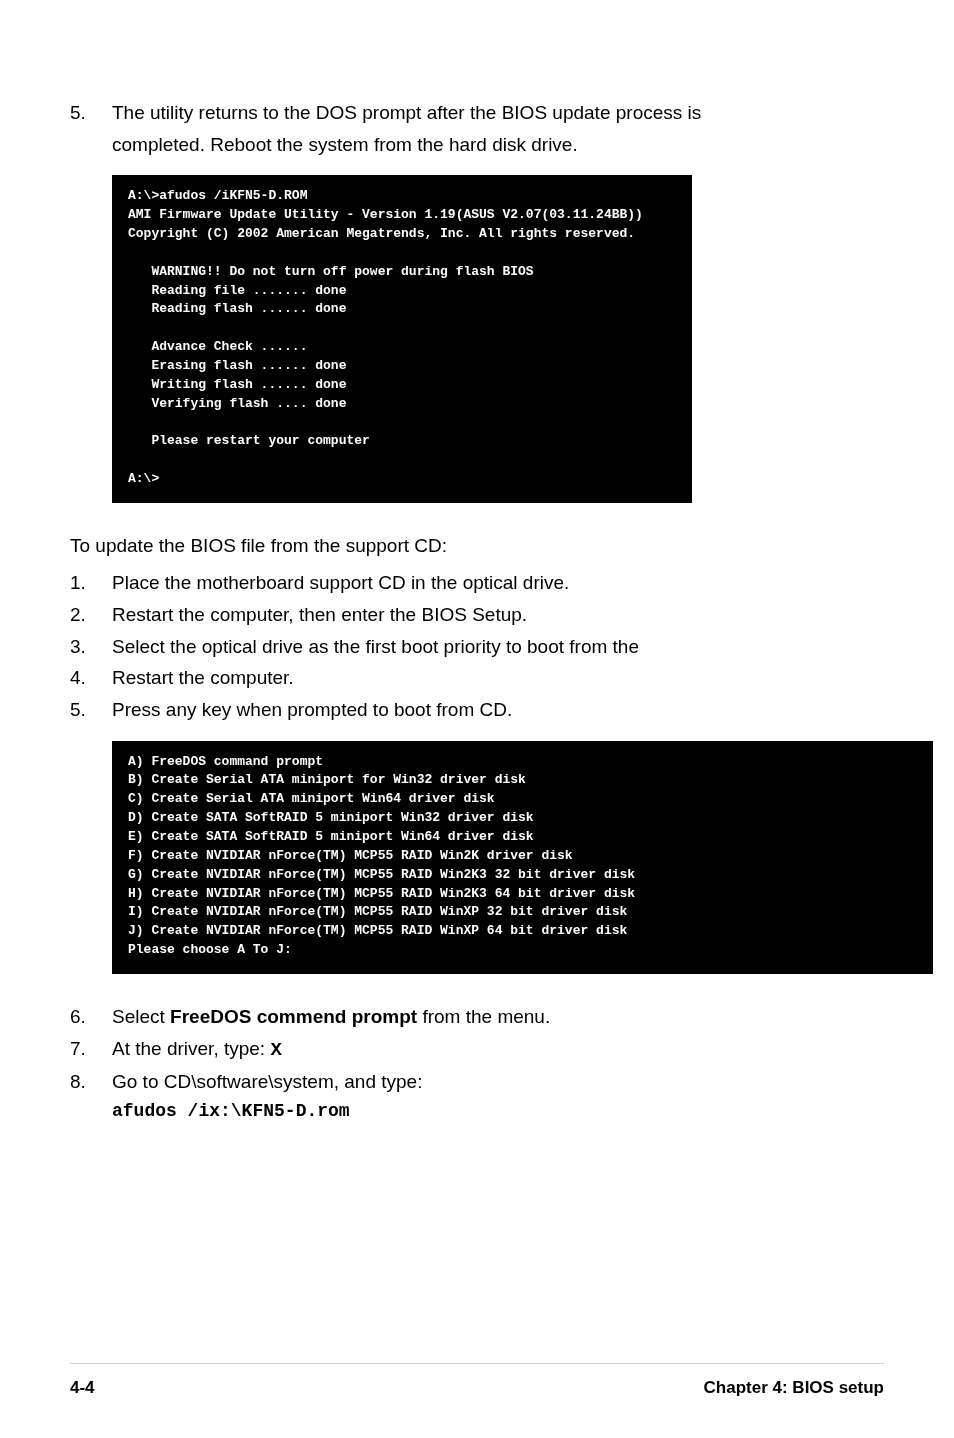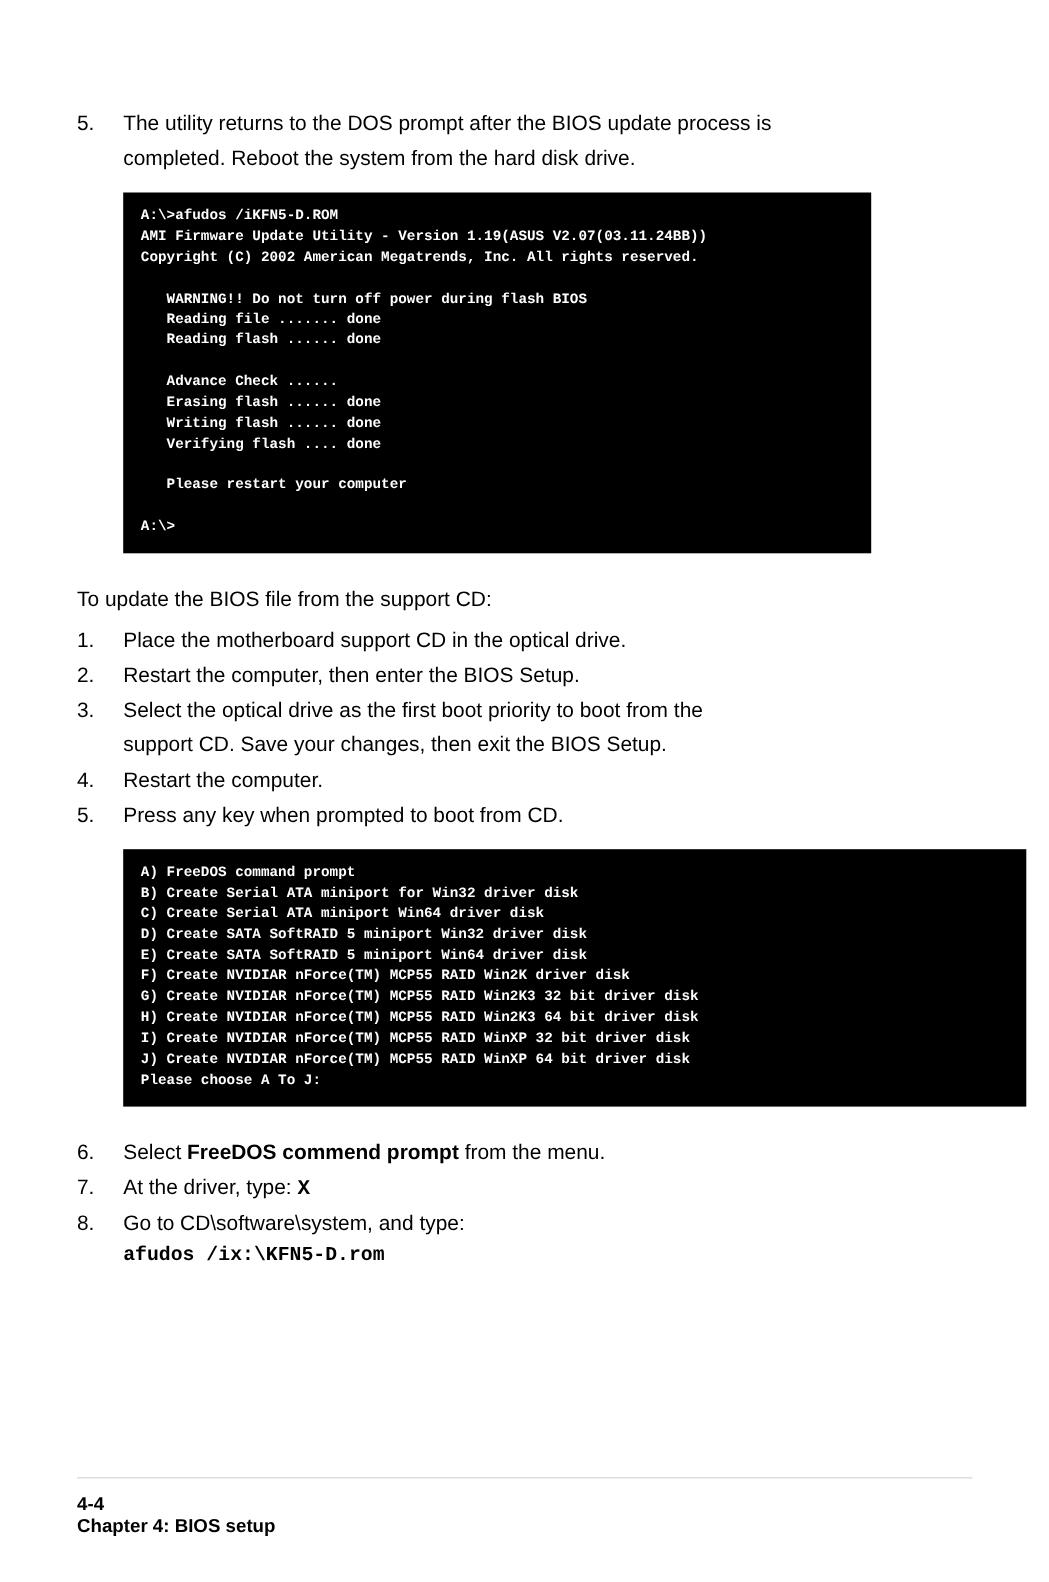--- a/index.html
+++ b/index.html
@@ -40,21 +40,21 @@
   .terminal {
     background: #000;
     color: #fff;
     font-family: "Courier New", monospace;
     font-weight: bold;
     font-size: 13px;
     line-height: 1.45;
     padding: 12px 16px 14px 16px;
     margin: 18px 0 30px 42px;
     white-space: pre;
-    width: 680px;
+    width: 580px;
     box-sizing: border-box;
   }
   .section-lead {
     font-size: 19px;
     line-height: 1.35;
     margin: 2px 0 12px 0;
   }
   .cmd {
     font-family: "Courier New", monospace;
     font-weight: bold;
@@ -69,21 +69,20 @@
     position: absolute;
     bottom: 40px;
     left: 70px;
     right: 70px;
     display: flex;
     justify-content: space-between;
     font-size: 17px;
     font-weight: bold;
     border-top: 1px solid #d0d0d0;
     padding-top: 14px;
-    flex-direction: column;
   }
   .page-wrapper { min-height: 1438px; position: relative; }
 </style>
 </head>
 <body>
 
 <div class="page-wrapper">
 <div class="page">
 
   <div class="step-row">
@@ -117,21 +116,20 @@
     <div class="step-text">Place the motherboard support CD in the optical drive.</div>
   </div>
   <div class="step-row">
     <div class="step-num">2.</div>
     <div class="step-text">Restart the computer, then enter the BIOS Setup.</div>
   </div>
   <div class="step-row">
     <div class="step-num">3.</div>
     <div class="step-text">Select the optical drive as the first boot priority to boot from the</div>
   </div>
-  <div class="step-sub">support CD. Save your changes, then exit the BIOS Setup.</div>
   <div class="step-row">
     <div class="step-num">4.</div>
     <div class="step-text">Restart the computer.</div>
   </div>
   <div class="step-row">
     <div class="step-num">5.</div>
     <div class="step-text">Press any key when prompted to boot from CD.</div>
   </div>
 
   <div class="terminal" style="width:821px">A) FreeDOS command prompt

